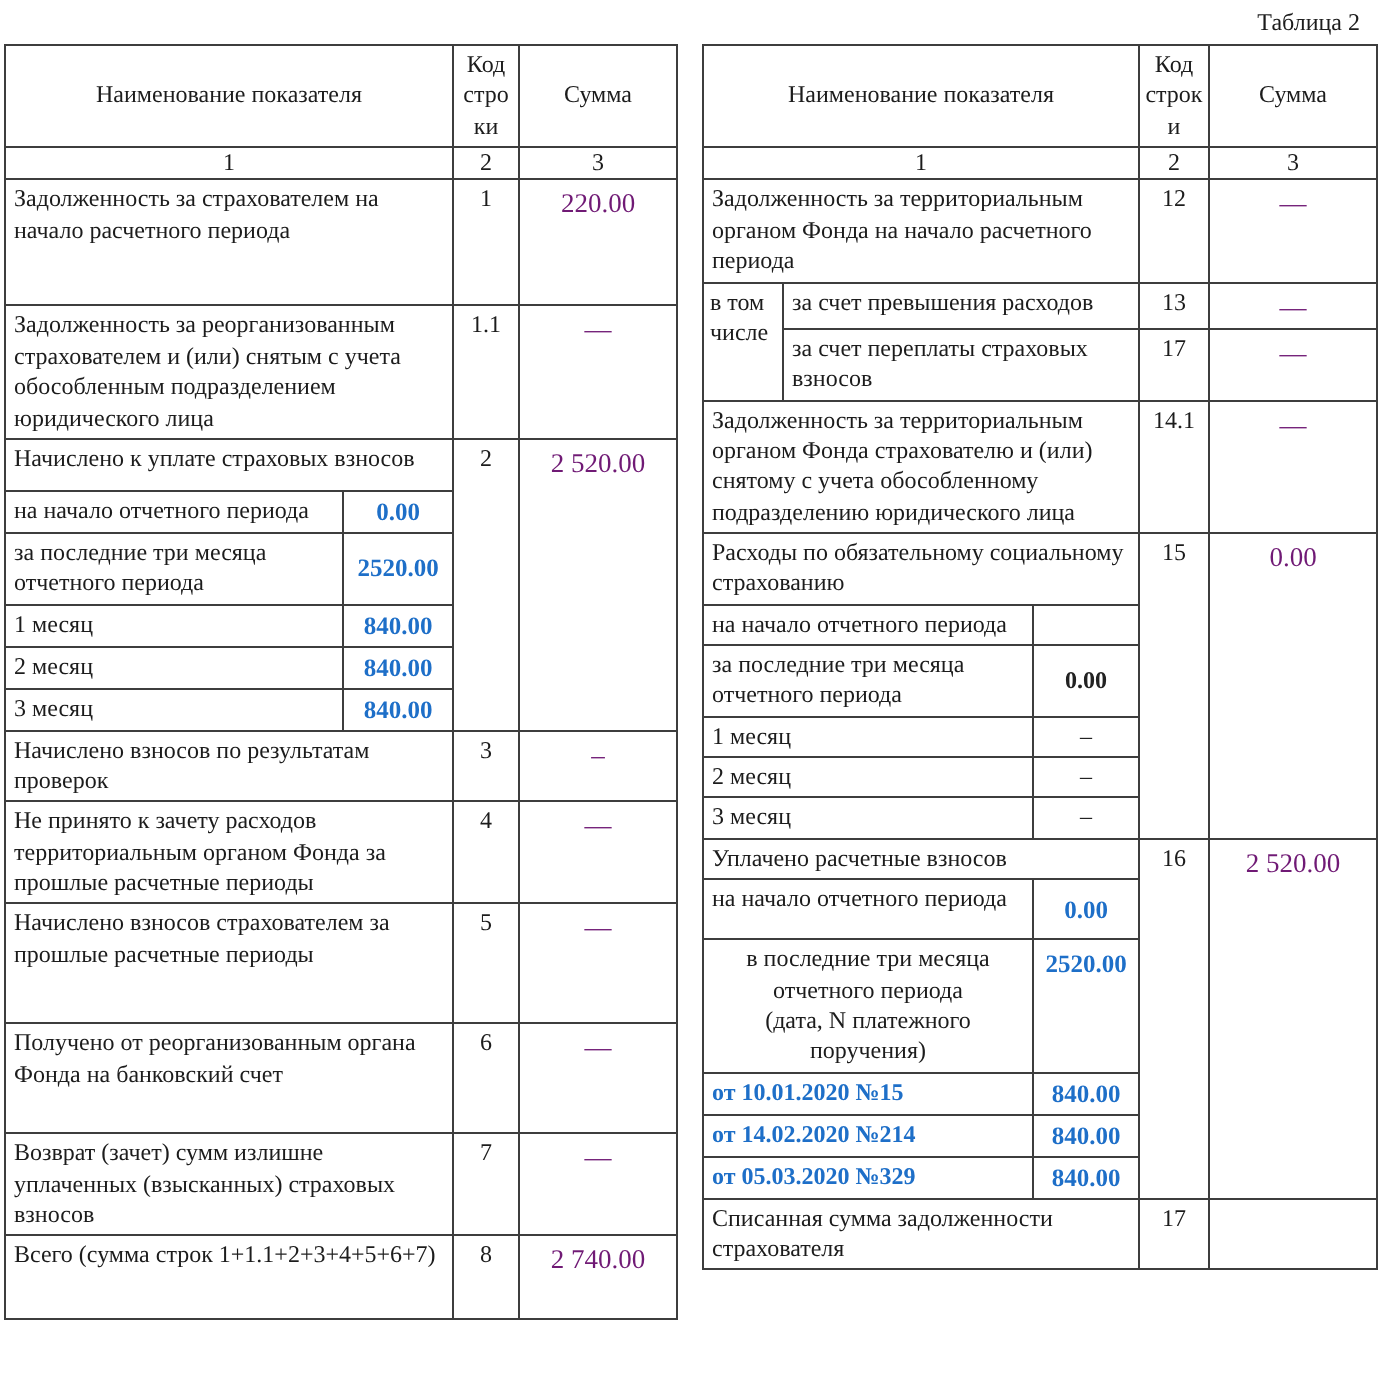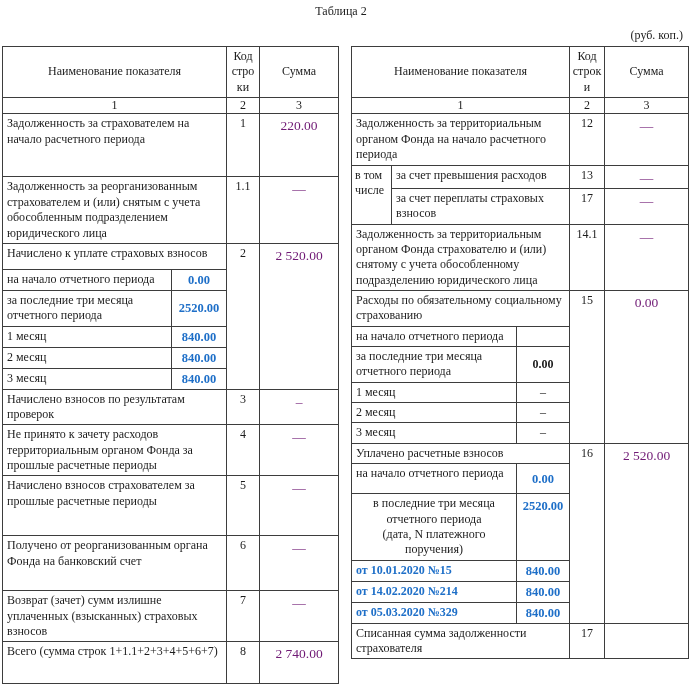--- a/index.html
+++ b/index.html
@@ -4,21 +4,21 @@
 <style>
   html,body { margin:0; padding:0; background:#ffffff; }
   body {
     width:689px; height:700px;
     font-family:"Liberation Serif", serif;
     color:#1c1c1c;
     -webkit-font-smoothing:antialiased;
   }
   .page { padding:4px 3px 0 2px; }
 
-  .table2-label { text-align:center; font-size:12px; padding-right:6px; }
+  .table2-label { text-align:right; font-size:12px; padding-right:6px; }
 
   .title {
     text-align:center; font-weight:bold; color:#1b3557;
     font-size:13px; line-height:1.45; margin:6px auto 0 auto;
     max-width:600px; letter-spacing:0.2px;
   }
 
   .units { text-align:right; font-size:12px; margin-top:9px; padding-right:3px; }
 
   .tables { display:flex; gap:12px; margin-top:3px; align-items:flex-start; }
@@ -44,21 +44,20 @@
   .preline { white-space:pre-line;text-align:center; }
 </style>
 </head>
 <body>
 
 <div class="page">
 
   <div class="table2-label">Таблица 2</div>
 
 
-  <div class="units">(руб. коп.)</div>
 
   <div class="tables">
 
     <table style="width:336px">
       <colgroup>
           <col style="width:38px">
           <col style="width:131px">
           <col style="width:55px">
           <col style="width:33px">
           <col style="width:79px">

